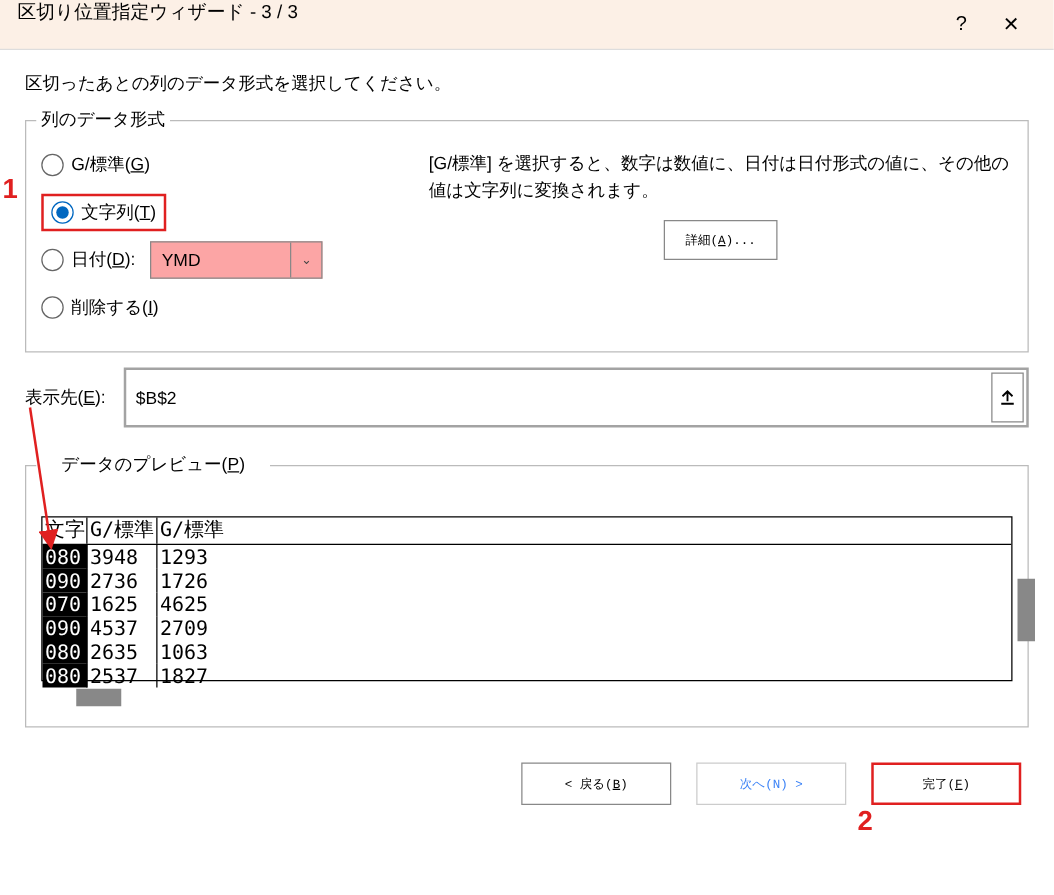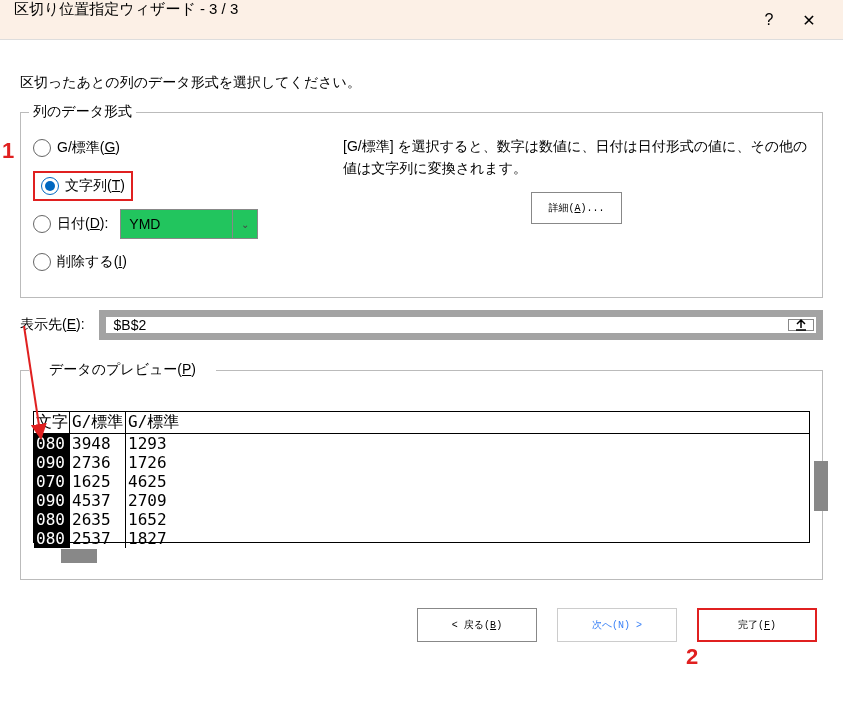--- a/index.html
+++ b/index.html
@@ -1,41 +1,41 @@
 <!DOCTYPE html>
 <html><head>
 <meta charset="utf-8">
 <style>
 * { box-sizing: border-box; margin: 0; padding: 0; }
 body { font-family: "Meiryo", "MS Gothic", sans-serif; font-size: 14px; background: #fff; width: 843px; height: 716px; position: relative; }
 .titlebar { background: #fcf0e6; height: 40px; display: flex; align-items: flex-start; padding: 0 14px; border-bottom: 1px solid #ddd; }
 .titlebar-title { flex: 1; font-size: 15px; }
 .titlebar-btn { width: 40px; height: 40px; display: flex; align-items: center; justify-content: center; font-size: 16px; cursor: pointer; }
-.content { padding: 18px 20px 10px 20px; margin-top: 16px; }
+.content { padding: 18px 20px 10px 20px; }
 .instruction { margin-bottom: 20px; }
 .fieldset { border: 1px solid #bbb; padding: 16px 12px 16px 12px; margin-bottom: 12px; position: relative; }
 .fieldset-legend { position: absolute; top: -10px; left: 8px; background: #fff; padding: 0 4px; }
 .columns-row { display: flex; gap: 20px; }
 .radio-column { width: 290px; }
 .desc-column { flex: 1; padding-top: 6px; }
 .radio-row { display: flex; align-items: center; height: 38px; gap: 6px; }
 .radio { width: 18px; height: 18px; border: 1.5px solid #666; border-radius: 50%; display: flex; align-items: center; justify-content: center; cursor: pointer; }
 .radio.selected { border-color: #0067c0; }
 .radio.selected::after { content: ""; width: 10px; height: 10px; background: #0067c0; border-radius: 50%; }
 .radio-label { cursor: pointer; }
 .highlight-red { border: 2px solid #e02020; padding: 4px 6px; display: flex; align-items: center; gap: 6px; }
-.combo { border: 1px solid #888; width: 138px; height: 30px; display: flex; align-items: center; padding: 0 8px; margin-left: 6px; cursor: pointer; position: relative; background: #22c55e; }
+.combo { border: 1px solid #888; width: 138px; height: 30px; display: flex; align-items: center; padding: 0 8px; margin-left: 6px; cursor: pointer; position: relative; background: #fca5a5; }
 .combo::after { content: ""; position: absolute; right: 0; top: 0; bottom: 0; width: 24px; border-left: 1px solid #888; display: flex; align-items: center; justify-content: center; }
 .combo-arrow { position: absolute; right: 8px; font-size: 10px; color: #444; }
 .desc-text { line-height: 1.6; margin-bottom: 12px; }
 .btn { border: 1px solid #888; background: #fff; padding: 8px 16px; cursor: pointer; font-family: Liberation Mono, monospace; font-size: 10px; }
 .btn.disabled { color: #3b82f6; border-color: #ccc; cursor: default; }
 .detail-btn-wrap { text-align: center; margin-top: 6px; }
 .dest-row { display: flex; align-items: center; gap: 14px; margin-top: 10px; margin-bottom: 30px; }
-.dest-input { flex: 1; border: 7px solid #a3a3a3; height: 30px; display: flex; align-items: center; padding: 0 8px; position: relative; }
+.dest-input { flex: 1; border: 2px solid #a3a3a3; height: 48px; display: flex; align-items: center; padding: 0 8px; position: relative; }
 .dest-input-text { flex: 1; }
 .dest-input-btn { position: absolute; right: 2px; top: 2px; bottom: 2px; width: 26px; border: 1px solid #888; display: flex; align-items: center; justify-content: center; cursor: pointer; font-size: 14px; }
 .preview-fieldset { border: 1px solid #bbb; padding: 40px 12px 16px 12px; position: relative; }
 .preview-legend { position: absolute; top: -10px; left: 8px; background: #fff; padding: 0 20px; }
 .preview-box { border: 1px solid #000; background: #fff; font-family: "MS Gothic", monospace; font-size: 16px; position: relative; height: 132px; }
 .preview-header-row { display: flex; border-bottom: 1px solid #000; }
 .preview-col { border-right: 1px solid #000; padding: 0 2px; white-space: nowrap; overflow: hidden; }
 .preview-col.c0 { width: 36px; }
 .preview-col.c1 { width: 56px; }
 .preview-col.c2 { flex: 1; border-right: none; }
@@ -137,21 +137,21 @@
               <div class="preview-col c2">4625</div>
             </div>
             <div class="preview-data-row">
               <div class="preview-col c0 sel">090</div>
               <div class="preview-col c1">4537</div>
               <div class="preview-col c2">2709</div>
             </div>
             <div class="preview-data-row">
               <div class="preview-col c0 sel">080</div>
               <div class="preview-col c1">2635</div>
-              <div class="preview-col c2">1652</div>
+              <div class="preview-col c2">1063</div>
             </div>
             <div class="preview-data-row">
               <div class="preview-col c0 sel">080</div>
               <div class="preview-col c1">2537</div>
               <div class="preview-col c2">1827</div>
             </div>
           </div>
       </div>
       <div class="preview-scrollbar-v"></div>
     </div>

